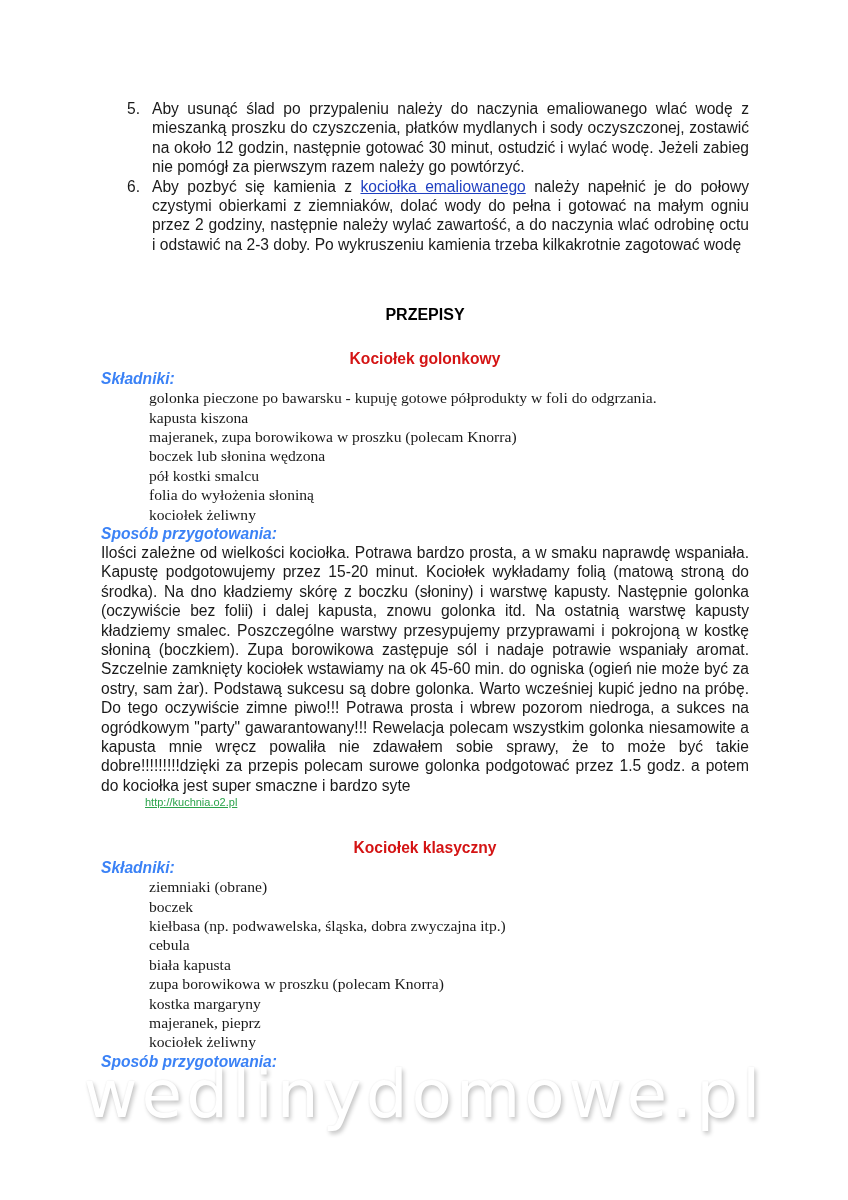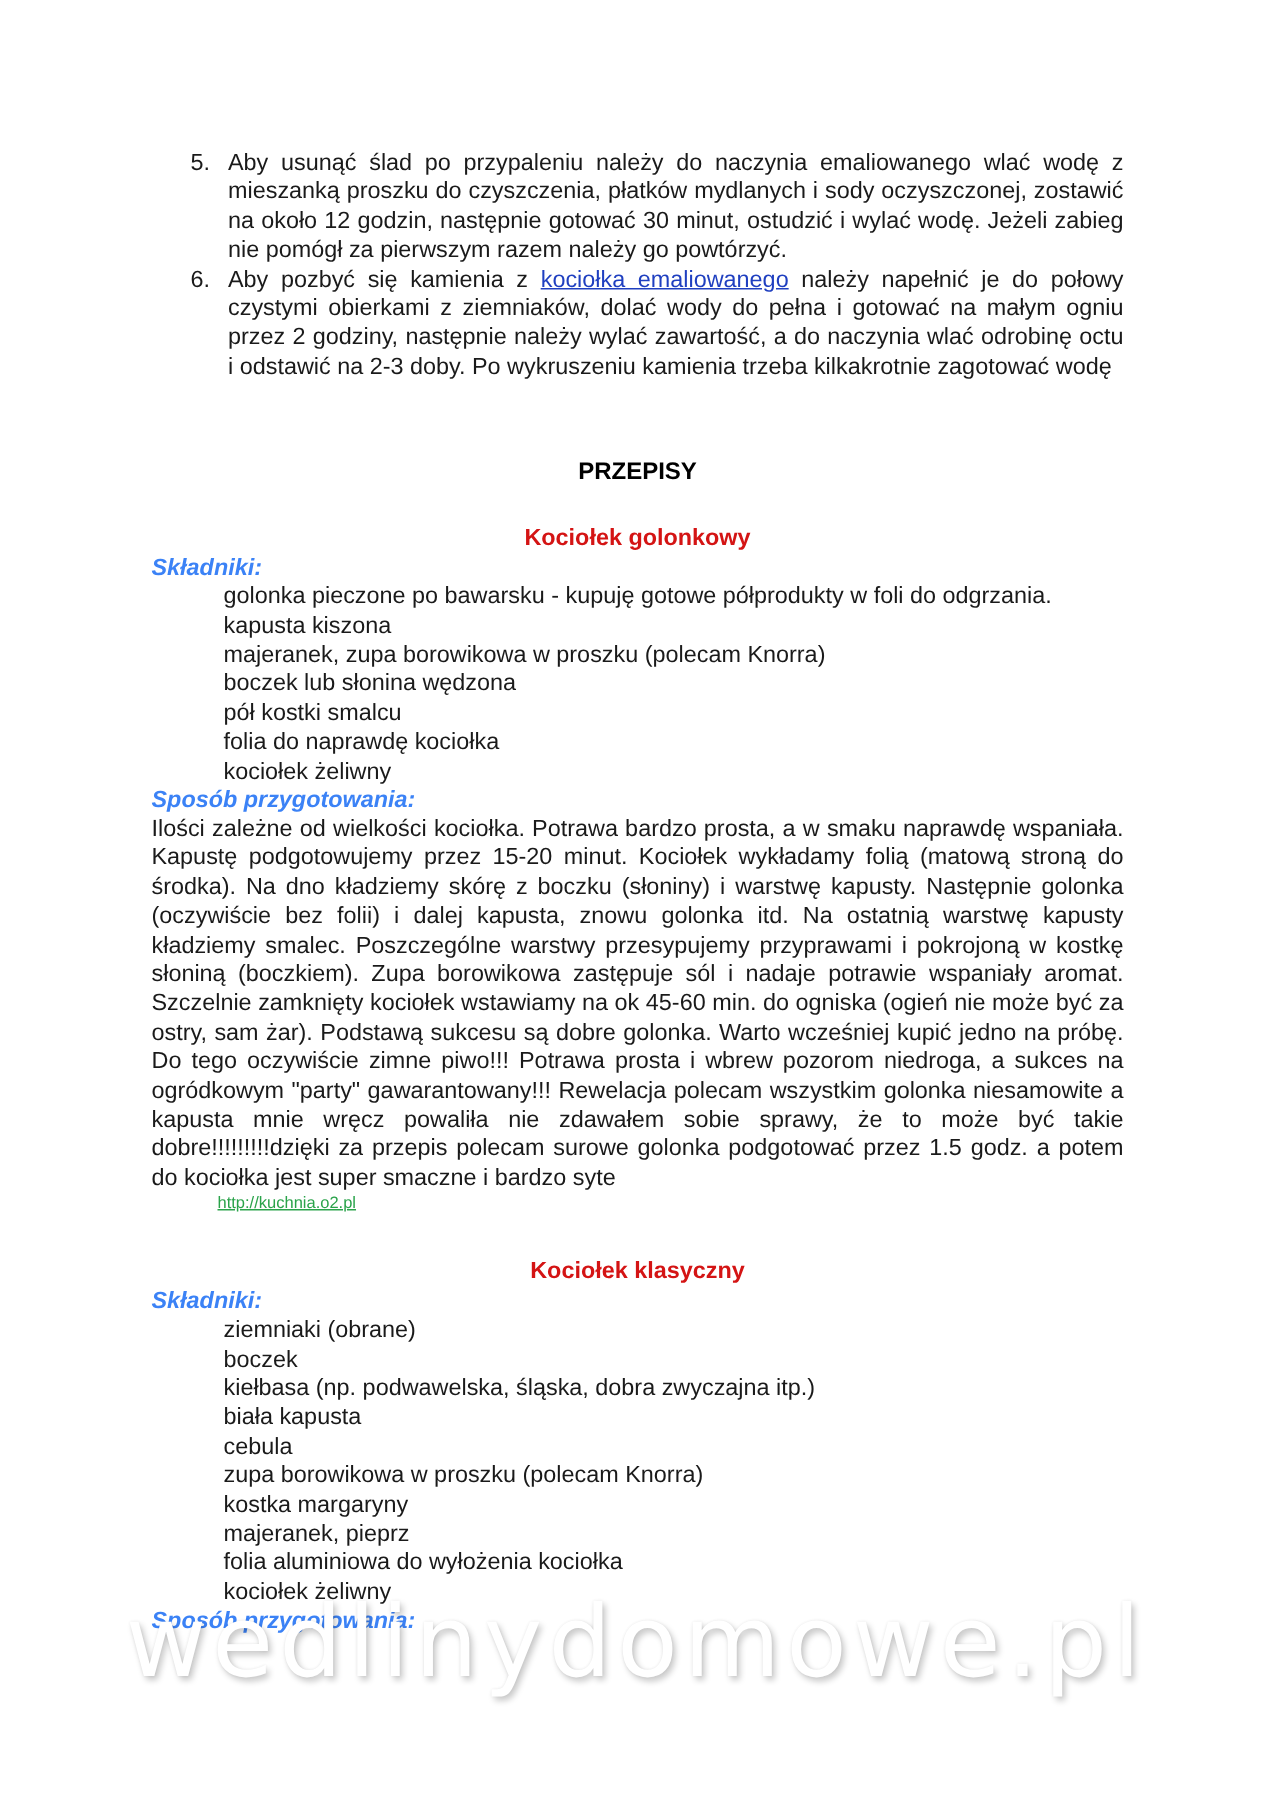--- a/index.html
+++ b/index.html
@@ -67,20 +67,21 @@
       font-size: 15.6px;
       height: 19px;
     }
     ul.ingredients {
       list-style: none;
       margin: 0;
       padding: 0 0 0 48px;
     }
     ul.ingredients li {
       height: 19.4px;
+      font-family: Liberation Serif, serif;
     }
     p.method {
       margin: 0;
       text-align: justify;
       text-align-last: left;
     }
     a.source {
       display: block;
       color: #2aa34a;
       font-size: 11px;
@@ -123,41 +124,40 @@
 
   <div>
     <div class="recipe-title r1">Kociołek golonkowy</div>
     <div class="label">Składniki:</div>
     <ul class="ingredients">
       <li>golonka pieczone po bawarsku - kupuję gotowe półprodukty w foli do odgrzania.</li>
       <li>kapusta kiszona</li>
       <li>majeranek, zupa borowikowa w proszku (polecam Knorra)</li>
       <li>boczek lub słonina wędzona</li>
       <li>pół kostki smalcu</li>
-      <li>folia do naprawdę kociołka</li>
+      <li>folia do wyłożenia słoniną</li>
       <li>kociołek żeliwny</li>
     </ul>
     <div class="label">Sposób przygotowania:</div>
     <p class="method">Ilości zależne od wielkości kociołka. Potrawa bardzo prosta, a w smaku naprawdę wspaniała. Kapustę podgotowujemy przez 15-20 minut. Kociołek wykładamy folią (matową stroną do środka). Na dno kładziemy skórę z boczku (słoniny) i warstwę kapusty. Następnie golonka (oczywiście bez folii) i dalej kapusta, znowu golonka itd. Na ostatnią warstwę kapusty kładziemy smalec. Poszczególne warstwy przesypujemy przyprawami i pokrojoną w kostkę słoniną (boczkiem). Zupa borowikowa zastępuje sól i nadaje potrawie wspaniały aromat. Szczelnie zamknięty kociołek wstawiamy na ok 45-60 min. do ogniska (ogień nie może być za ostry, sam żar). Podstawą sukcesu są dobre golonka. Warto wcześniej kupić jedno na próbę. Do tego oczywiście zimne piwo!!! Potrawa prosta i wbrew pozorom niedroga, a sukces na ogródkowym "party" gawarantowany!!! Rewelacja polecam wszystkim golonka niesamowite a kapusta mnie wręcz powaliła nie zdawałem sobie sprawy, że to może być takie dobre!!!!!!!!!dzięki za przepis polecam surowe golonka podgotować przez 1.5 godz. a potem do kociołka jest super smaczne i bardzo syte</p>
     <a class="source">http://kuchnia.o2.pl</a>
   </div>
 
   <div>
     <div class="recipe-title r2">Kociołek klasyczny</div>
     <div class="label">Składniki:</div>
     <ul class="ingredients">
       <li>ziemniaki (obrane)</li>
       <li>boczek</li>
       <li>kiełbasa (np. podwawelska, śląska, dobra zwyczajna itp.)</li>
+      <li>cebula</li>
       <li>biała kapusta</li>
-      <li>cebula</li>
       <li>zupa borowikowa w proszku (polecam Knorra)</li>
       <li>kostka margaryny</li>
       <li>majeranek, pieprz</li>
-      <li>folia aluminiowa do wyłożenia kociołka</li>
       <li>kociołek żeliwny</li>
     </ul>
     <div class="label">Sposób przygotowania:</div>
   </div>
 
 </div>
 
 <div class="watermark">wedlinydomowe.pl</div>
 
 </body></html>

